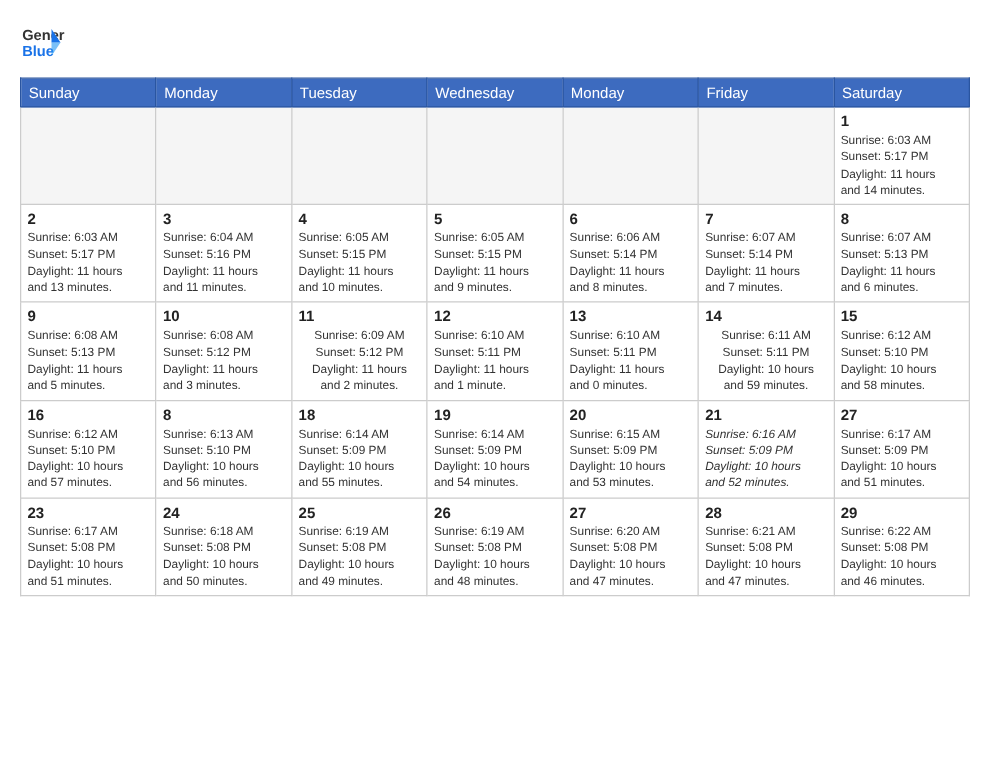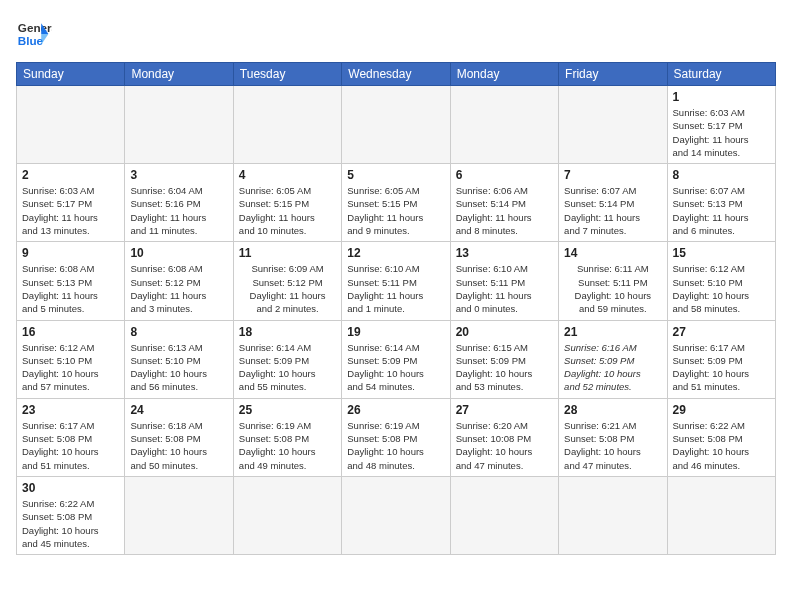--- a/index.html
+++ b/index.html
@@ -299,48 +299,33 @@
         <td>
           <span class="day-num">26</span>
           <div class="day-info" style="white-space: pre-line;">Sunrise: 6:19 AM
 Sunset: 5:08 PM
 Daylight: 10 hours
 and 48 minutes.</div>
         </td>
         <td>
           <span class="day-num">27</span>
           <div class="day-info" style="white-space: pre-line;">Sunrise: 6:20 AM
-Sunset: 10:08 PM
+Sunset: 5:08 PM
 Daylight: 10 hours
 and 47 minutes.</div>
         </td>
         <td>
           <span class="day-num">28</span>
           <div class="day-info" style="white-space: pre-line;">Sunrise: 6:21 AM
 Sunset: 5:08 PM
 Daylight: 10 hours
 and 47 minutes.</div>
         </td>
         <td>
           <span class="day-num">29</span>
           <div class="day-info" style="white-space: pre-line;">Sunrise: 6:22 AM
 Sunset: 5:08 PM
 Daylight: 10 hours
 and 46 minutes.</div>
         </td>
-      </tr>
-      <tr>
-        <td>
-          <span class="day-num">30</span>
-          <div class="day-info" style="white-space: pre-line;">Sunrise: 6:22 AM
-Sunset: 5:08 PM
-Daylight: 10 hours
-and 45 minutes.</div>
-        </td>
-        <td class="empty"></td>
-        <td class="empty"></td>
-        <td class="empty"></td>
-        <td class="empty"></td>
-        <td class="empty"></td>
-        <td class="empty"></td>
       </tr>
     </tbody>
 </table>
 
 </body></html>

